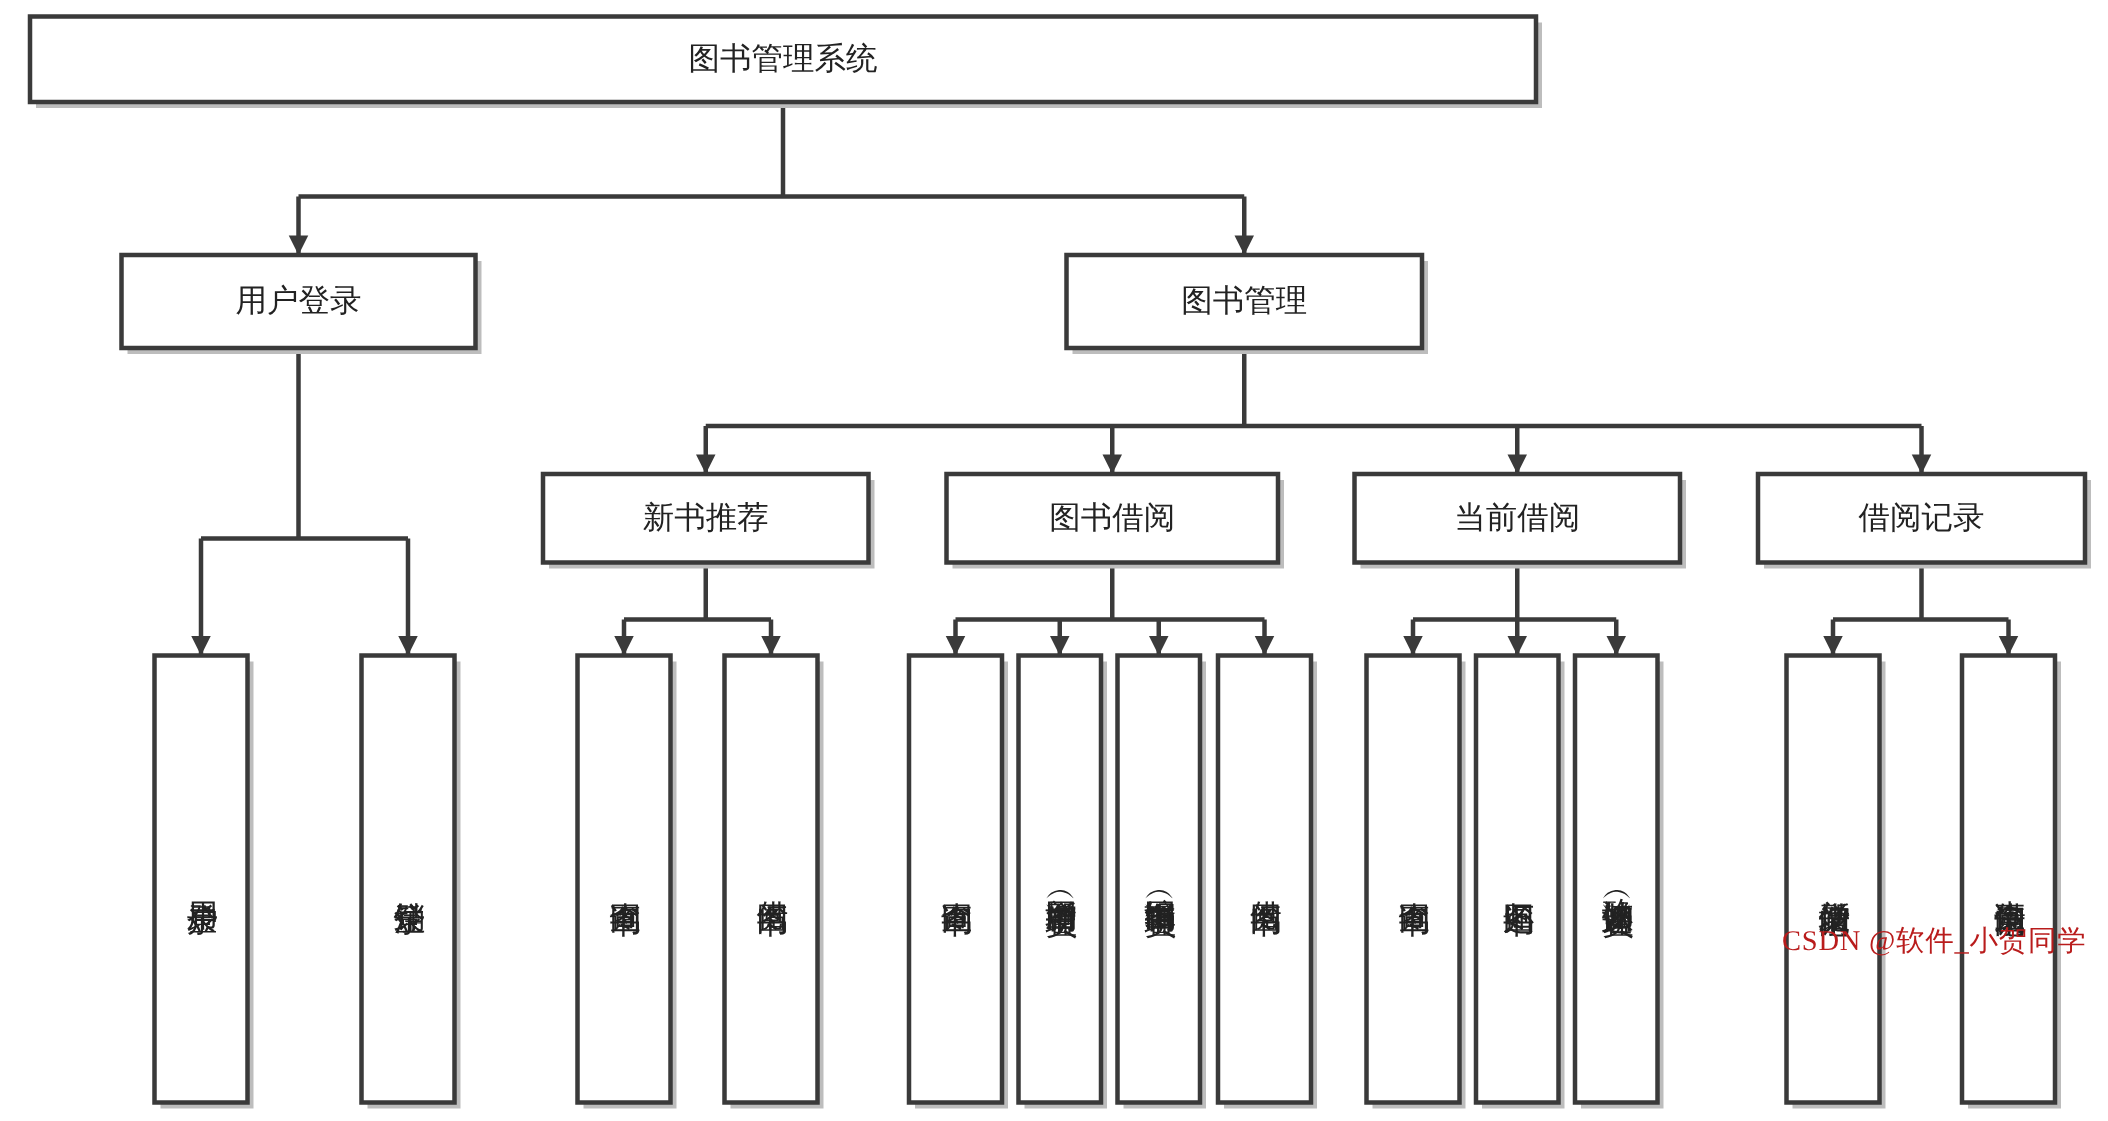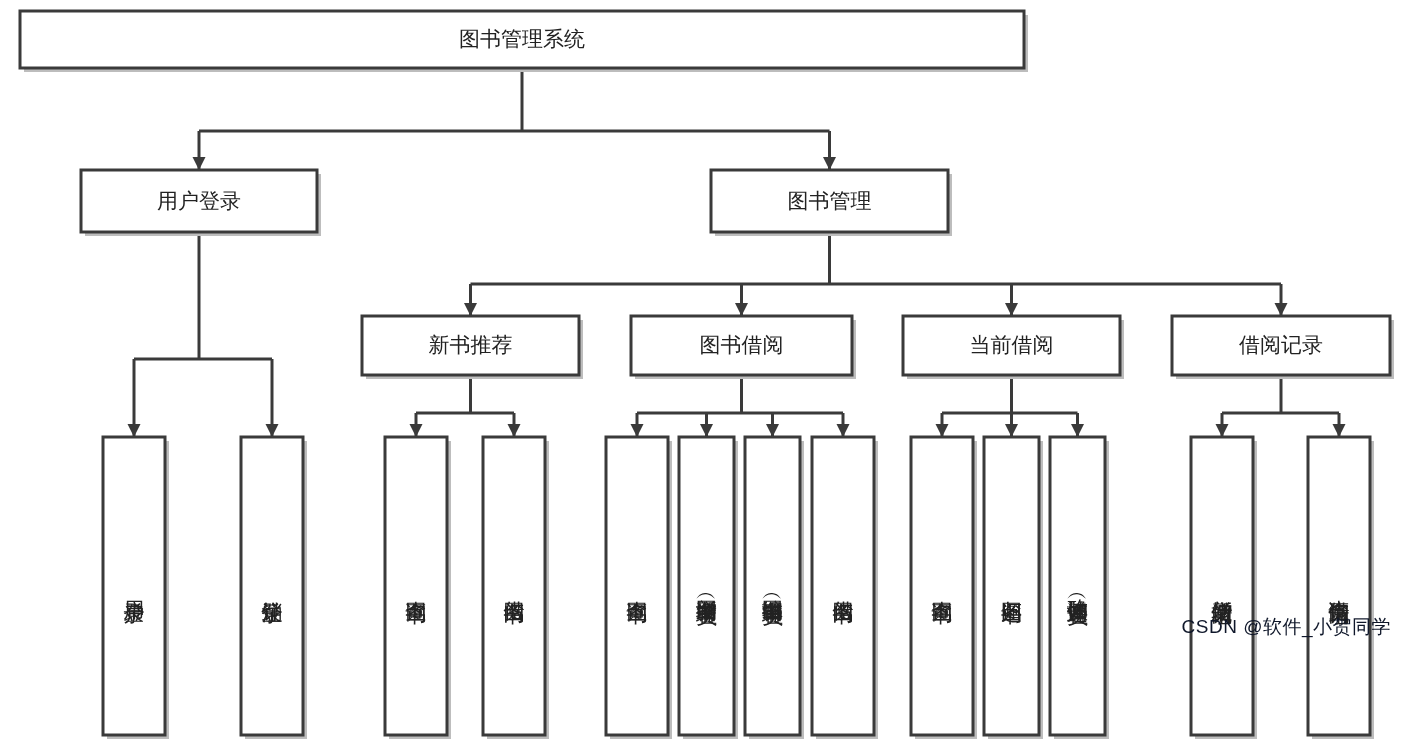--- a/index.html
+++ b/index.html
@@ -63,23 +63,23 @@
     align-items: center;
     justify-content: center;
     text-align: center;
     white-space: nowrap;
     pointer-events: none;
   }
   .watermark {
     position: absolute;
     right: 14px;
     bottom: 6px;
-    font-family: Liberation Sans, sans-serif;
+    font-family: Liberation Serif, serif;
     font-size: 19px;
-    color: #0f172a;
+    color: #b91c1c;
     letter-spacing: 0.5px;
     user-select: none;
   }
 </style>
 </head>
 <body>
 
 <div id="diagram-root">
   <svg class="flow" viewBox="0 0 1405 747">
     <g id="edge-layer">

